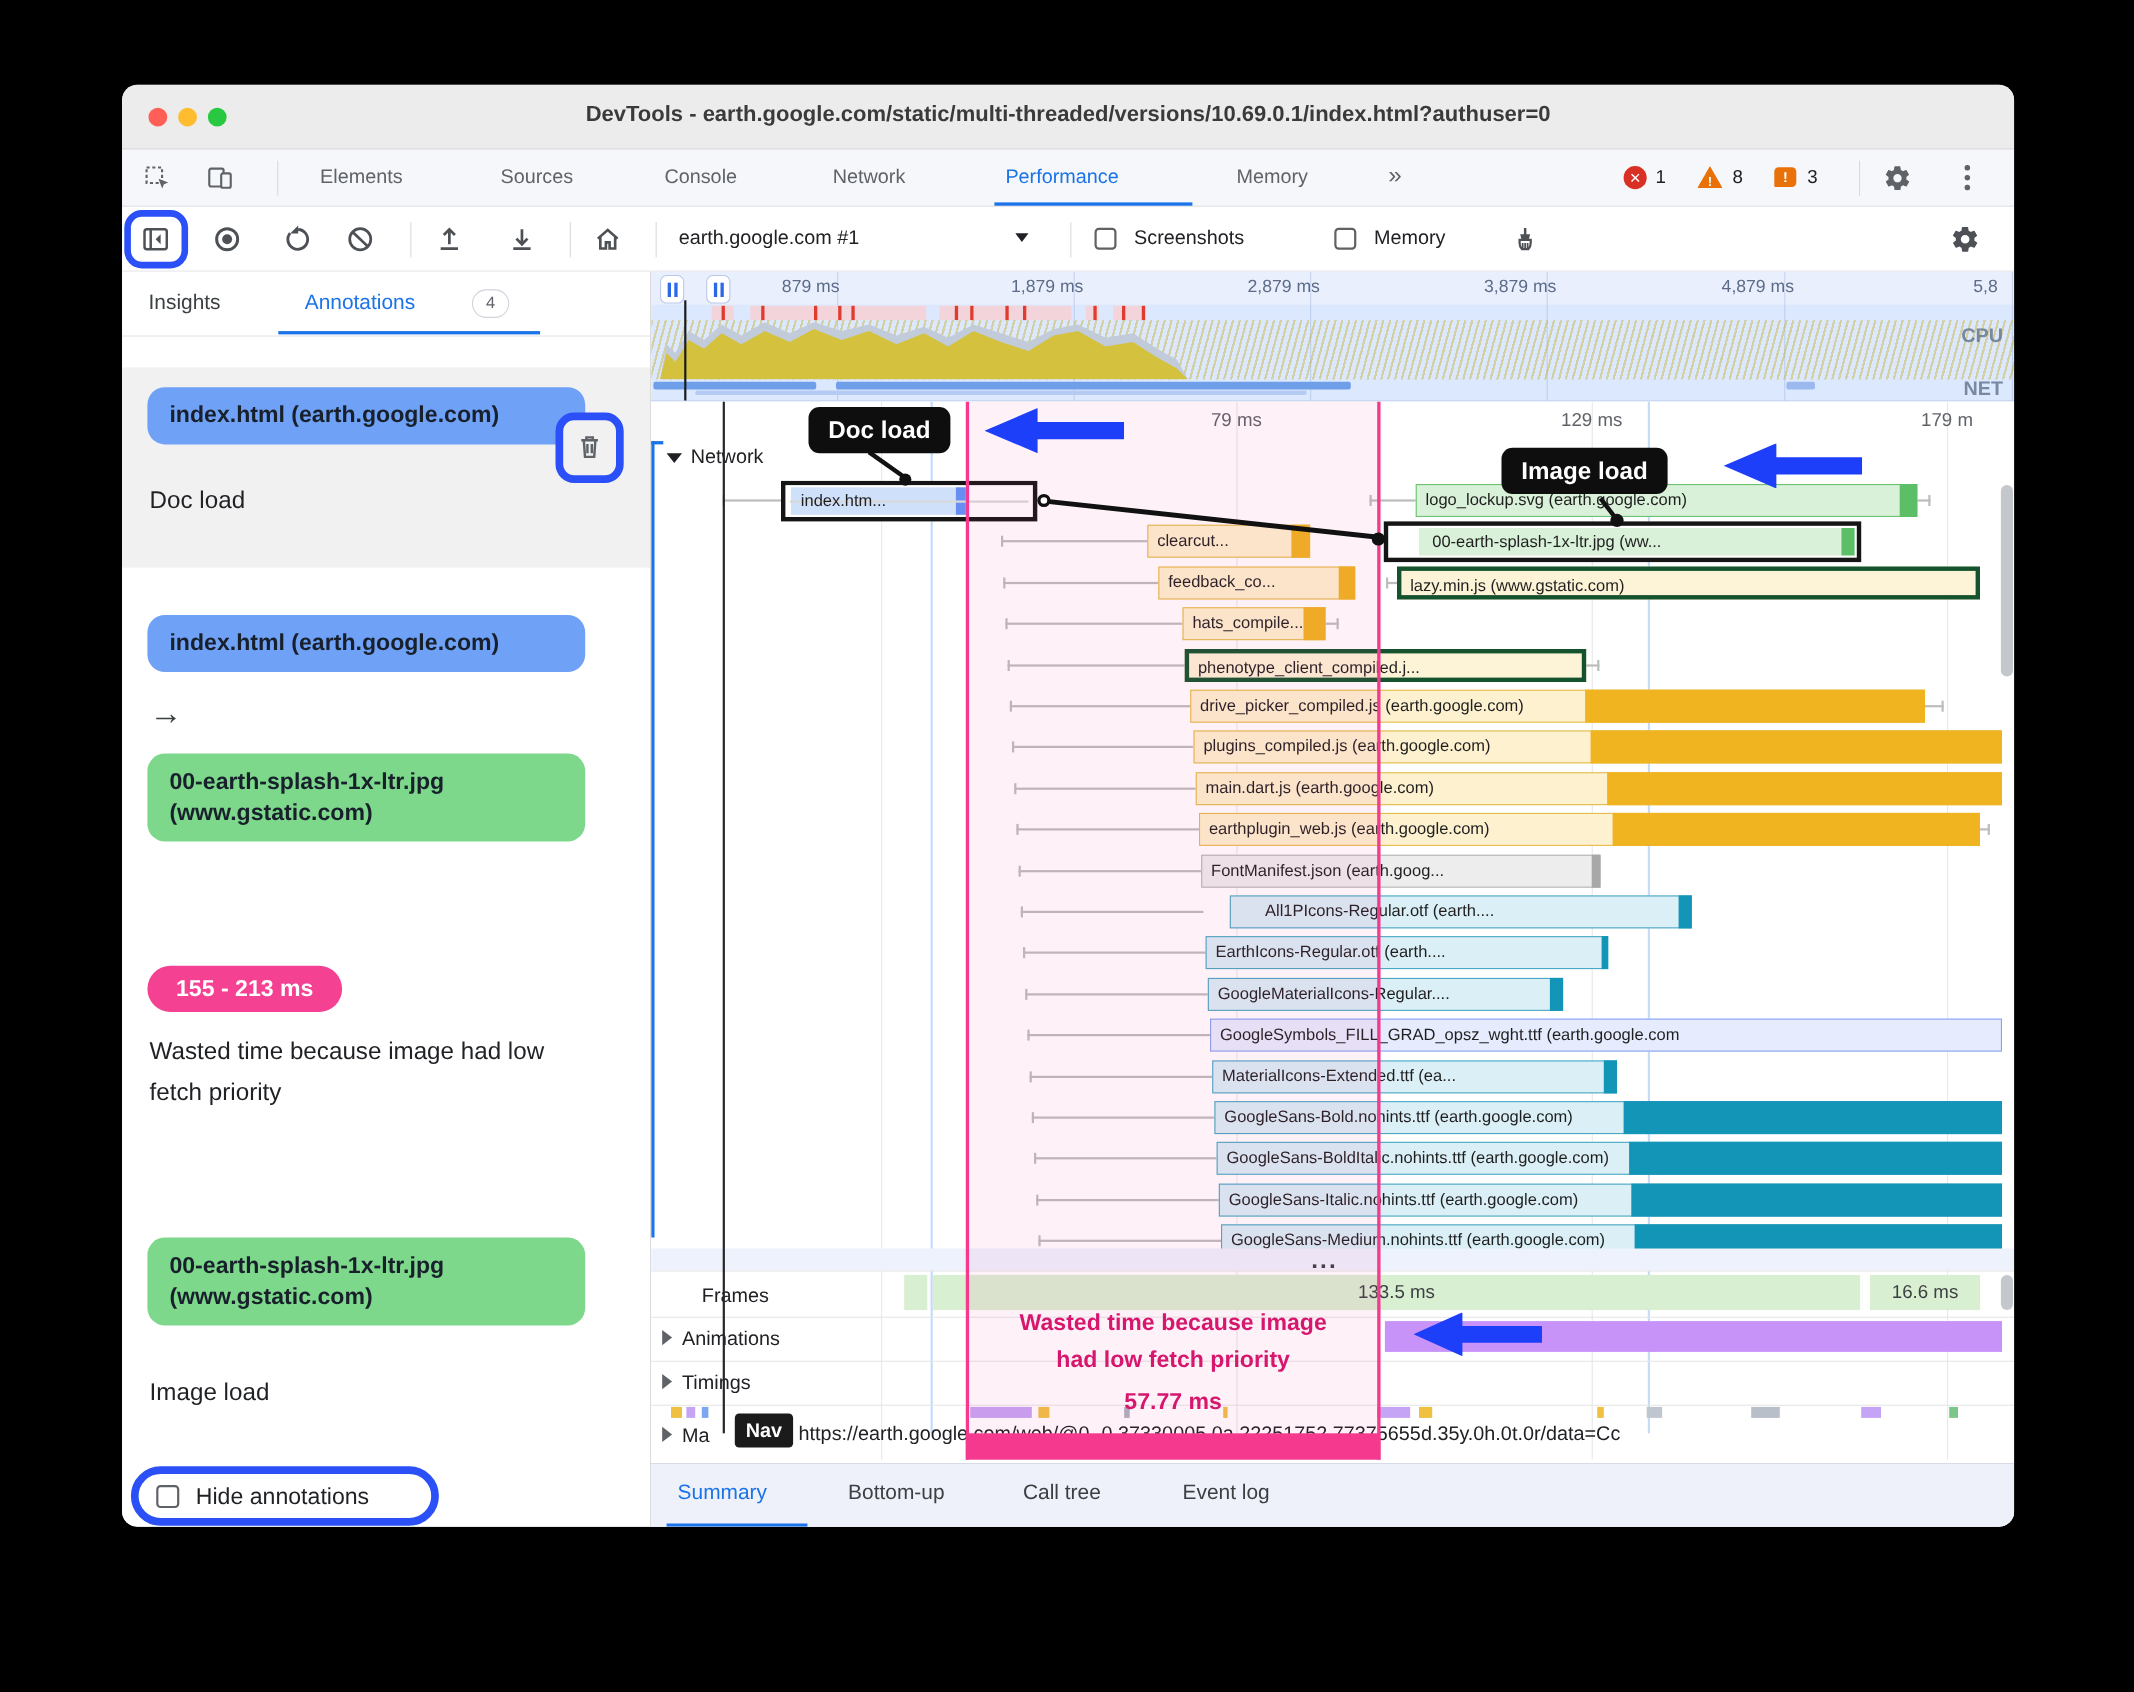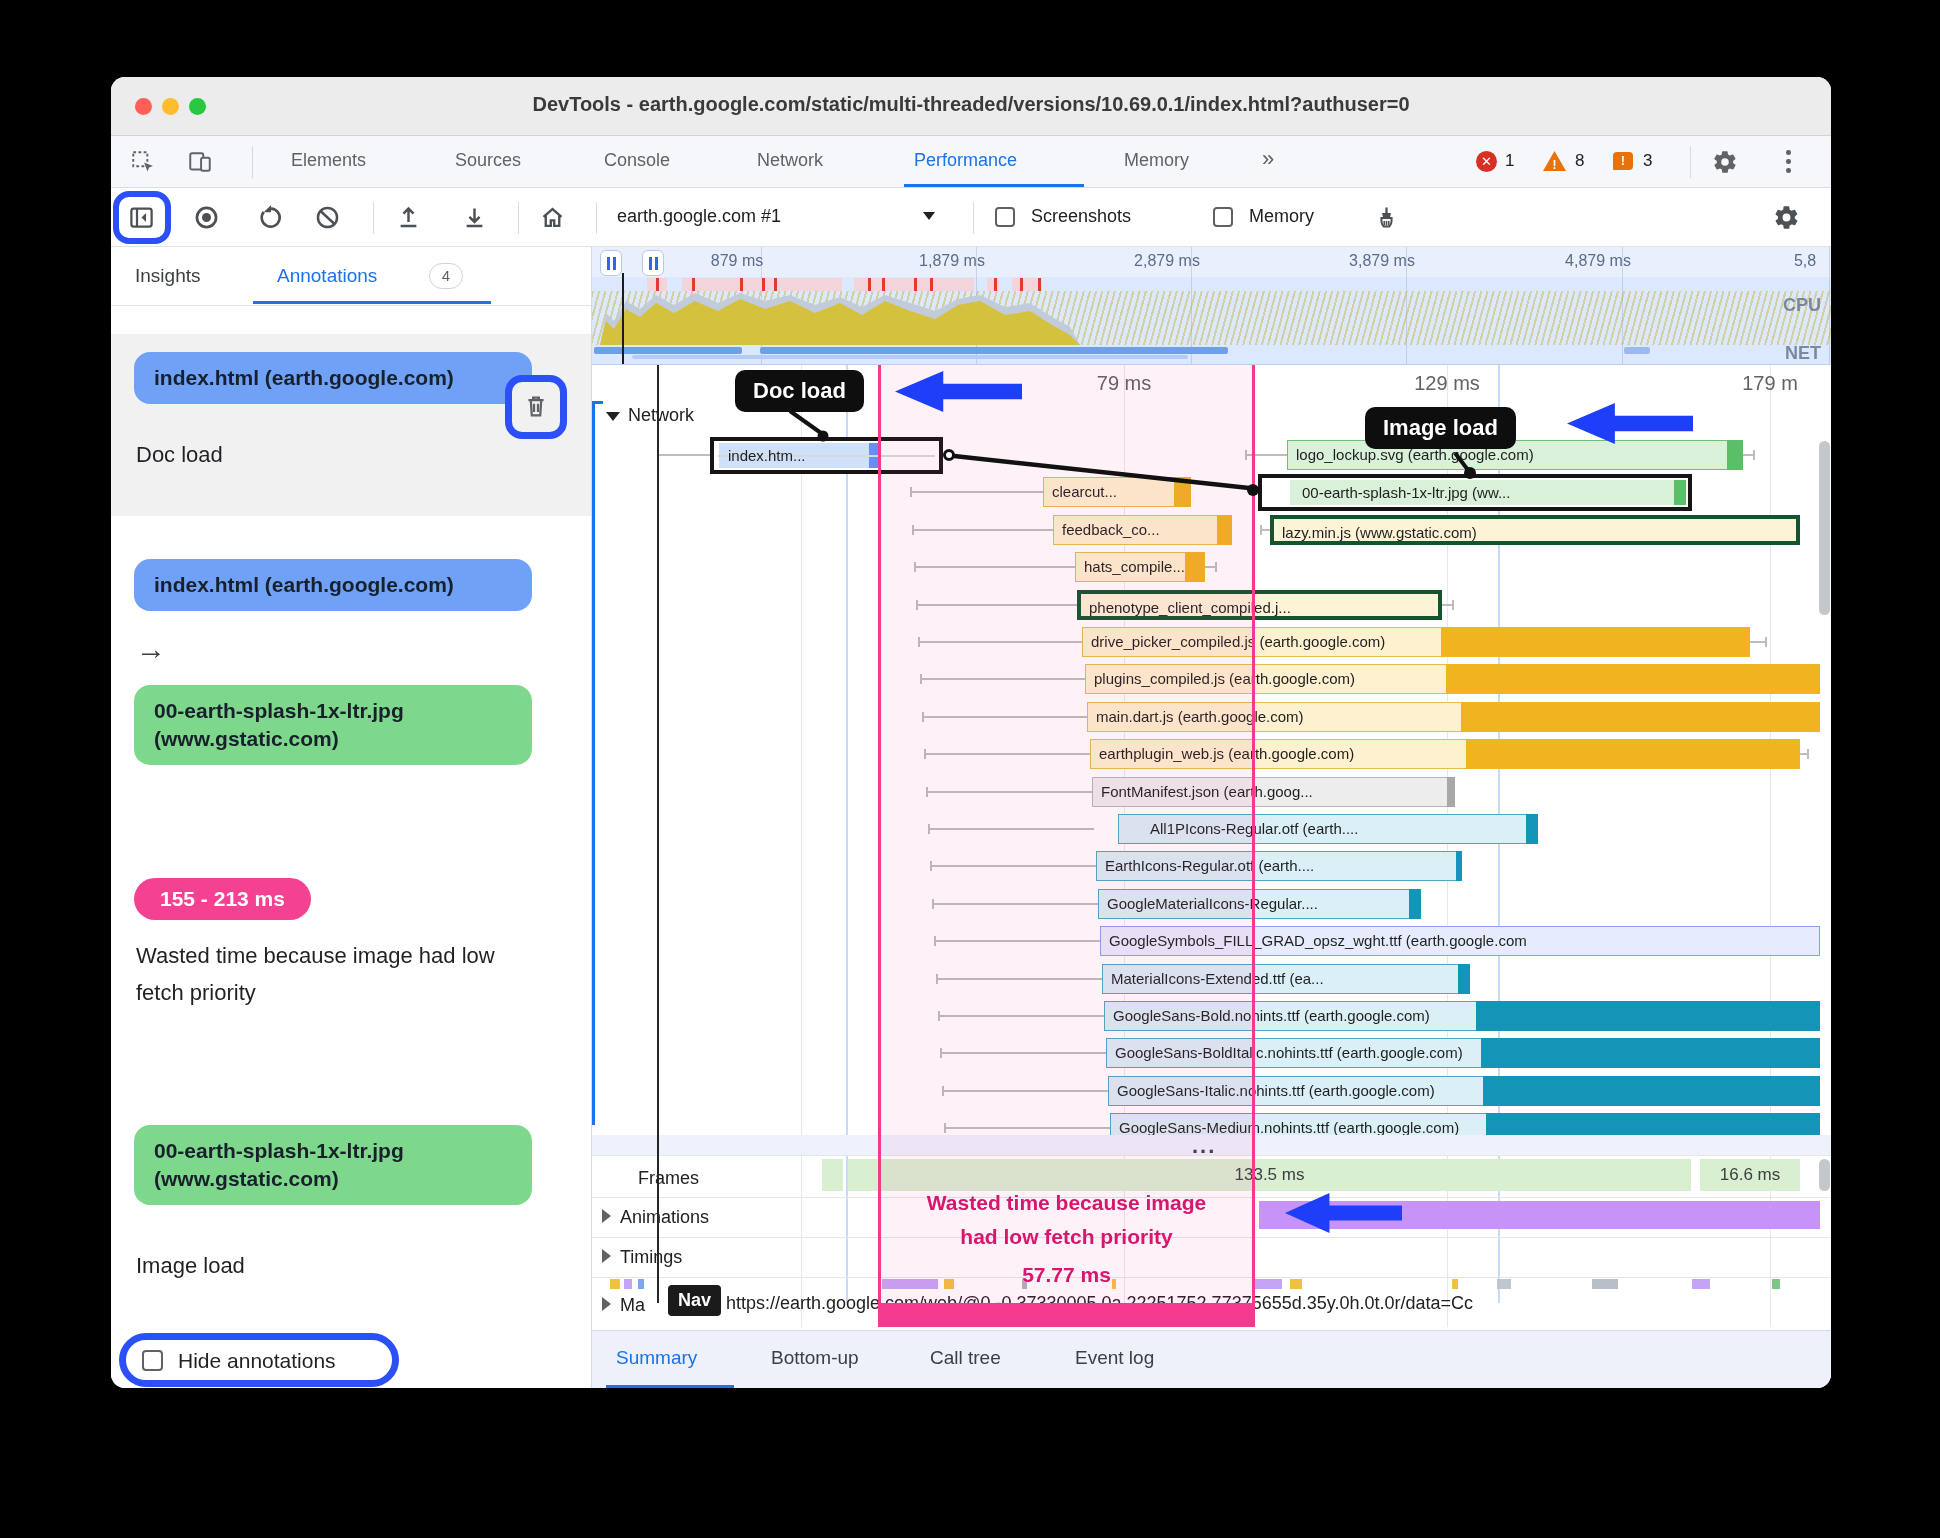--- a/index.html
+++ b/index.html
@@ -62,21 +62,21 @@
   .ov-side-label{position:absolute;right:10px;font-size:18px;font-weight:bold;color:rgba(96,112,138,.8);}
   .netbar{position:absolute;border-radius:2px;}
   .pausebtn{position:absolute;top:3px;width:22px;height:26px;background:#fff;border:1px solid #b9c8ea;border-radius:6px;}
   .pausebtn i{position:absolute;top:6px;width:3px;height:13px;background:#2d68e8;}
   .ov-blackline{position:absolute;top:26px;width:2px;height:92px;background:#1b1b1b;}
   
   .flame{position:absolute;left:0;top:118px;width:1239px;height:965px;background:#fff;overflow:hidden;}
   .gridline{position:absolute;top:0;width:1px;height:962px;background:#e8e8e8;z-index:1;}
   .marker-blue{position:absolute;top:0;width:2px;height:938px;background:rgba(150,190,240,.55);z-index:1;}
   .marker-black{position:absolute;left:65px;top:0;width:2px;height:938px;background:#25262a;z-index:6;}
-  .ruler-label{position:absolute;top:7px;font-size:20px;color:#5f6368;transform:translateX(-50%);white-space:nowrap;z-index:2;}
+  .ruler-label{position:absolute;top:7px;font-size:17px;color:#5f6368;transform:translateX(-50%);white-space:nowrap;z-index:2;}
   .trk-indicator{position:absolute;left:0;top:36px;width:3px;height:724px;background:#1a73e8;z-index:6;}
   .trk-indicator:before{content:"";position:absolute;left:0;top:0;width:11px;height:3px;background:#1a73e8;}
   .net-hdr{position:absolute;left:14px;top:40px;font-size:18px;color:#202124;z-index:2;}
   .net-hdr .tri{display:inline-block;width:0;height:0;border-left:7px solid transparent;border-right:7px solid transparent;border-top:9px solid #202124;margin-right:8px;}
   .rows{position:absolute;left:0;top:72px;width:1239px;height:706px;overflow:hidden;z-index:2;}
   .net-row{position:absolute;left:0;width:1239px;height:37px;}
   .whisker{position:absolute;top:17px;height:2px;background:#bdbdbd;}
   .whisker:before{content:"";position:absolute;left:0;top:-4px;width:2px;height:10px;background:#bdbdbd;}
   .tail{position:absolute;top:17px;height:2px;background:#bdbdbd;}
   .tail:after{content:"";position:absolute;right:0;top:-4px;width:2px;height:10px;background:#bdbdbd;}

